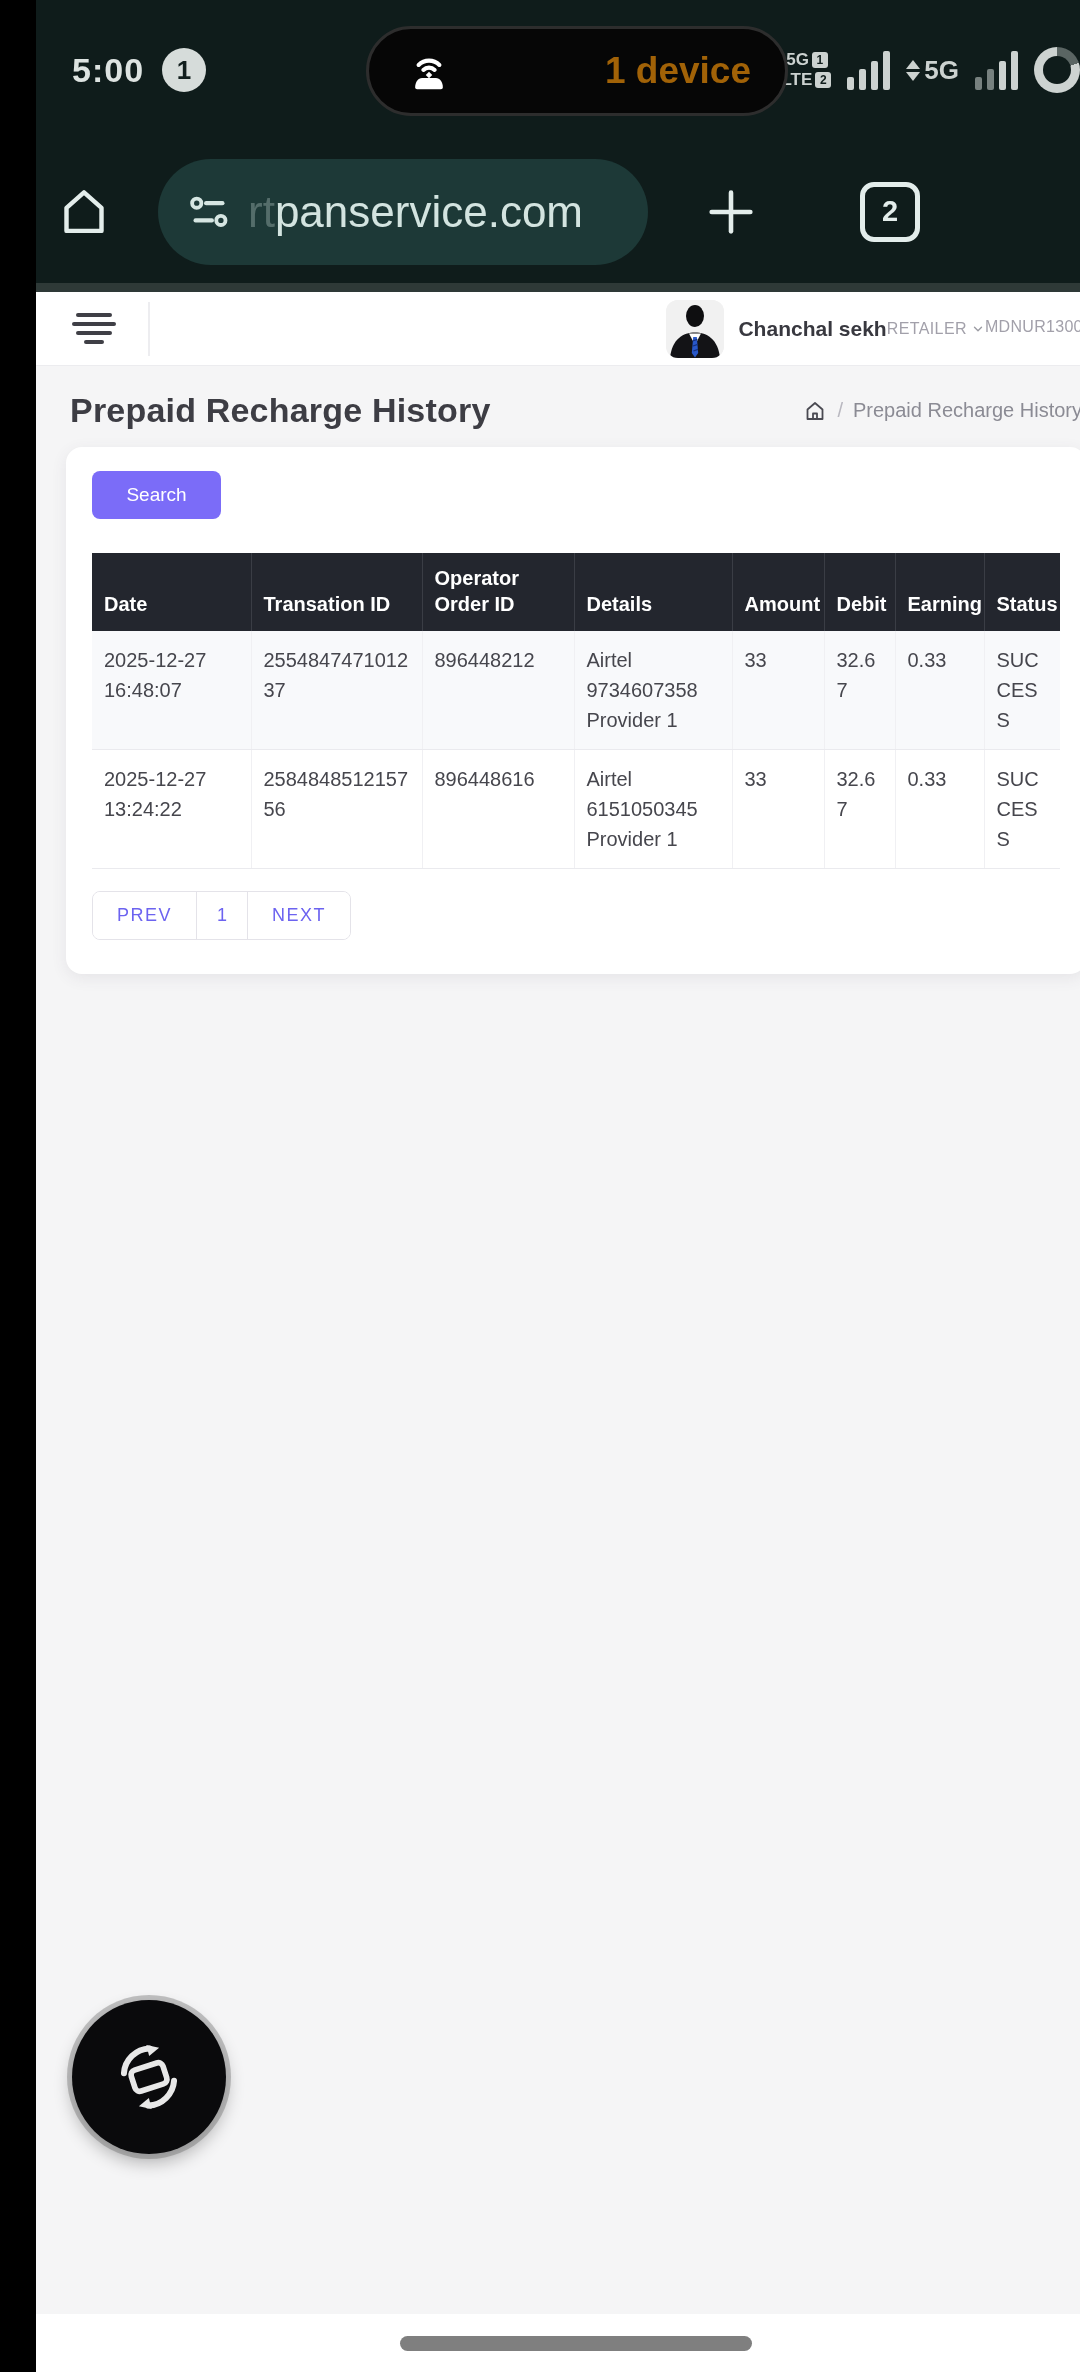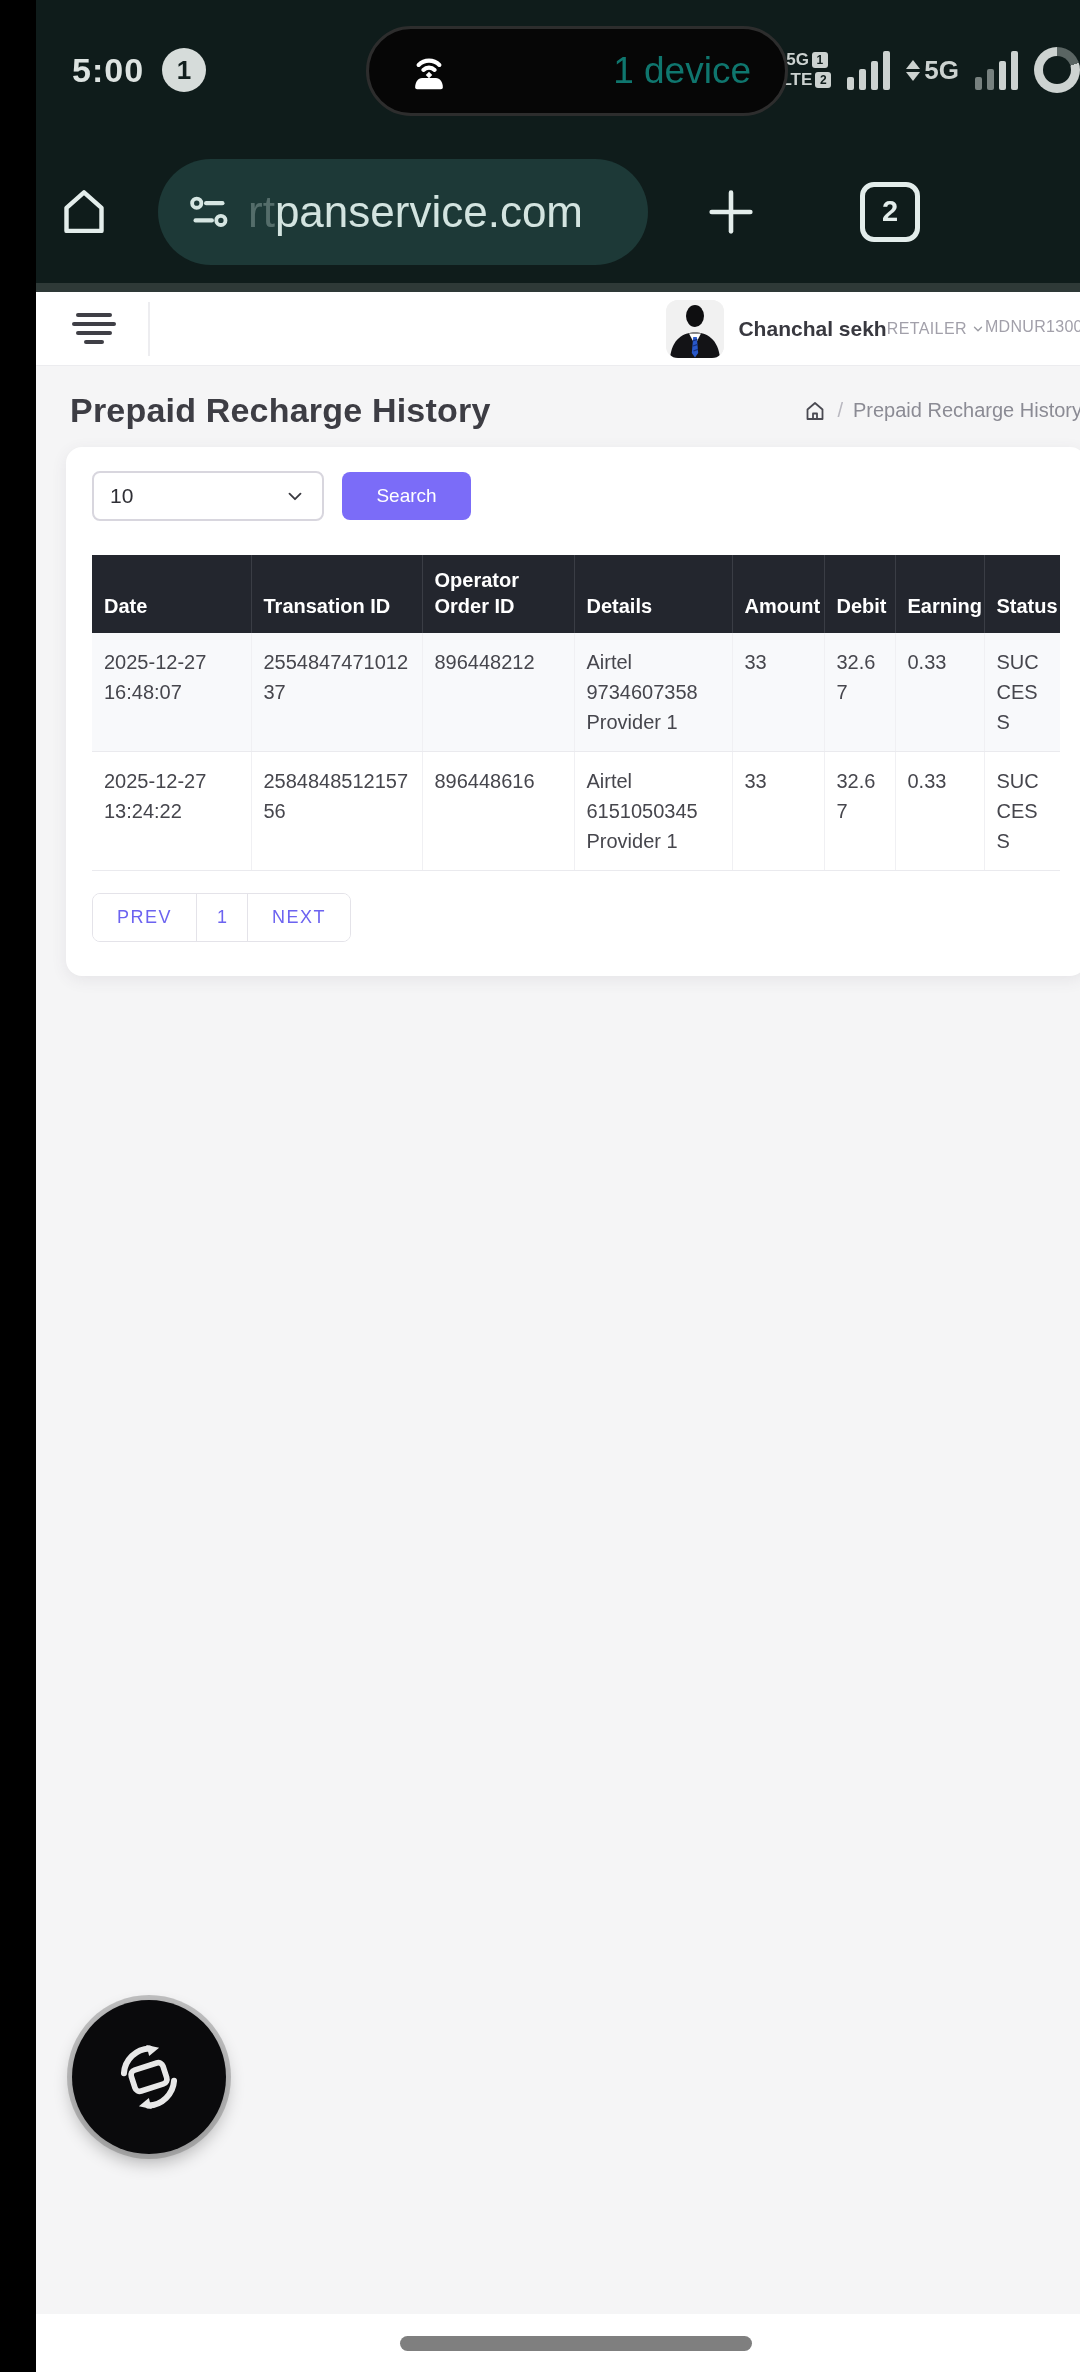--- a/index.html
+++ b/index.html
@@ -10,21 +10,21 @@
   .chrome{position:absolute;top:0;left:0;width:1080px;height:292px;background:#0f1c1b;}
   .chrome-edge{position:absolute;left:0;bottom:0;width:100%;height:9px;background:#2e3937;}
 
   .status-row{position:relative;height:140px;display:flex;align-items:center;padding:0 36px;box-sizing:border-box;}
   .clock{color:#dde3e1;font-size:34px;font-weight:700;letter-spacing:1px;}
   .notif-badge{margin-left:18px;width:44px;height:44px;border-radius:50%;background:#d6dcda;color:#111e1d;
                display:flex;align-items:center;justify-content:center;font-size:26px;font-weight:700;}
   .hotspot-pill{position:absolute;left:330px;top:26px;width:422px;height:90px;border-radius:45px;
                 background:#060606;border:3px solid #2d2d2d;box-sizing:border-box;
                 display:flex;align-items:center;padding:0 34px;}
-  .hotspot-pill .dev{margin-left:auto;color:#0f766e;font-size:37px;font-weight:400;}
+  .hotspot-pill .dev{margin-left:auto;color:#a16207;font-size:37px;font-weight:700;}
   .status-right{margin-left:auto;display:flex;align-items:center;gap:16px;}
   .volte{color:#ccd2d0;font-size:17px;font-weight:700;line-height:20px;}
   .volte .vl{display:flex;align-items:center;gap:3px;}
   .simbox{display:inline-flex;align-items:center;justify-content:center;width:16px;height:16px;border-radius:3px;
           background:#ccd2d0;color:#101d1c;font-size:12px;font-weight:700;}
   .sigbars{display:flex;align-items:flex-end;gap:5px;height:40px;}
   .sigbars i{display:block;width:7px;border-radius:2px;background:#ccd2d0;}
   .sigbars i.dim{background:#77817f;}
   .b1{height:13px}.b2{height:21px}.b3{height:29px}.b4{height:39px}
   .fiveg{display:flex;align-items:center;gap:4px;color:#ccd2d0;font-size:26px;font-weight:700;}
@@ -236,26 +236,20 @@
         <path d="M10 20v-5.5h4V20" fill="none" stroke="#4a4a52" stroke-width="1.8" stroke-linejoin="round"></path>
       </svg>
       <span class="crumb-sep">/</span>
       <span class="crumb-label">Prepaid Recharge History</span>
     </div>
   </div>
 
   <section class="card">
 
     <div class="controls">
-      <div class="select-box">
-        <span class="select-value">10</span>
-        <svg width="22" height="22" viewBox="0 0 24 24">
-          <polyline points="6,9.5 12,15.5 18,9.5" fill="none" stroke="#3a3a40" stroke-width="2" stroke-linecap="round" stroke-linejoin="round"></polyline>
-        </svg>
-      </div>
       <button class="search-btn">Search</button>
     </div>
 
     <table class="grid">
       <colgroup>
         <col style="width:159px">
           <col style="width:171px">
           <col style="width:152px">
           <col style="width:158px">
         <col style="width:92px">

